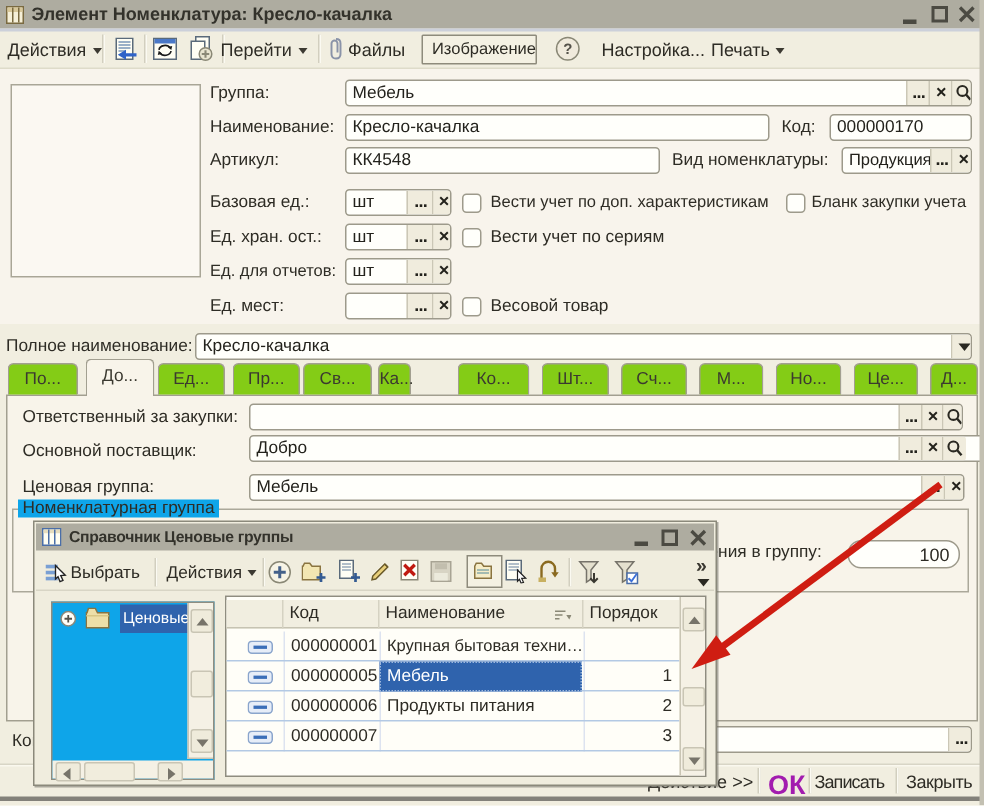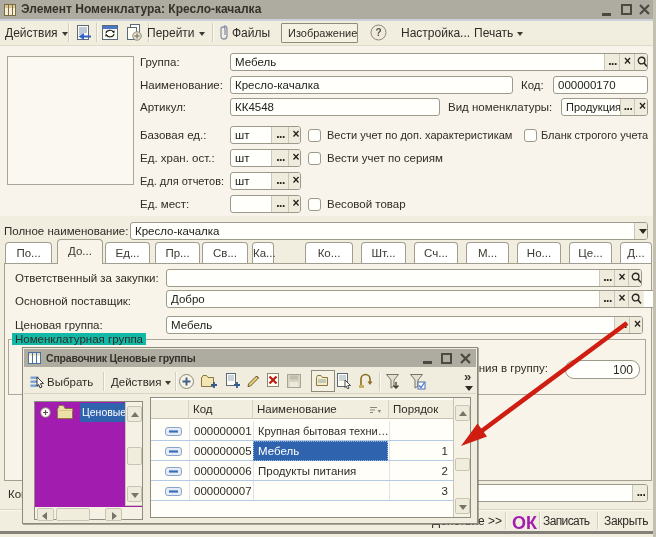--- a/index.html
+++ b/index.html
@@ -4,21 +4,21 @@
 #win{position:relative;width:656px;height:537px;background:#f1eee0;overflow:hidden;
   font-family:"Liberation Sans",sans-serif;font-size:11.5px;color:#2e2c25;}
 .ab{position:absolute;}
 .lb{position:absolute;white-space:nowrap;color:#2e2c25;}
 .f{position:absolute;box-sizing:border-box;height:18px;background:#fffffb;border:1px solid #9d9a8b;border-radius:3px;overflow:hidden;}
 .f .tx{position:absolute;left:4px;top:2px;white-space:nowrap;color:#23221c;}
 .sg{position:absolute;top:0;bottom:0;background:#f0ecdd;border-left:1px solid #cbc7b6;text-align:center;color:#23221c;}
 .dots{font-weight:bold;font-size:12px;letter-spacing:-0.5px;line-height:15px;}
 .xx{font-weight:bold;font-size:12px;line-height:15px;}
 .cb{position:absolute;width:13px;height:13px;background:#fffffb;border:1px solid #9d9a8b;border-radius:3px;box-sizing:border-box;}
-.tab{position:absolute;box-sizing:border-box;border:1px solid #a29f90;border-bottom:none;border-radius:4px 4px 0 0;background:#ffffff;text-align:center;color:#3b3930;}
+.tab{position:absolute;box-sizing:border-box;border:1px solid #a29f90;border-bottom:none;border-radius:4px 4px 0 0;background:#84cc16;text-align:center;color:#3b3930;}
 .sep{position:absolute;width:1px;background:#d2cfbf;border-right:1px solid #fbfaf2;}
 .tbtn{position:absolute;white-space:nowrap;color:#2e2c25;font-size:12px;}
 .arw{display:inline-block;width:0;height:0;border-left:3px solid transparent;border-right:3px solid transparent;border-top:4px solid #3c3a32;vertical-align:middle;margin-left:4px;}
 .gl{color:#3a3831;}
 </style></head>
 <body>
 <div id="win">
 
 <div class="ab" style="left:0;top:0;width:656px;height:19px;background:#aeaca0;"></div>
 <div class="ab" style="left:0;top:19px;width:656px;height:2px;background:#ccd0da;"></div>
@@ -129,21 +129,21 @@
  <div class="sg" style="left:57px;width:14px;border-radius:0 2px 2px 0;"><span class="xx">×</span></div>
 </div>
 <div class="f" style="left:230px;top:195px;width:71px;">
  <div class="sg" style="left:40px;width:17px;"><span class="dots">...</span></div>
  <div class="sg" style="left:57px;width:14px;border-radius:0 2px 2px 0;"><span class="xx">×</span></div>
 </div>
 
 <div class="cb" style="left:308px;top:129px;"></div>
 <div class="lb" style="left:327px;top:129px;font-size:11px;">Вести учет по доп. характеристикам</div>
 <div class="cb" style="left:524px;top:129px;"></div>
-<div class="lb" style="left:541px;top:129px;font-size:11px;">Бланк строгого учета</div>
+<div class="lb" style="left:541px;top:129px;font-size:11px;">Бланк закупки учета</div>
 <div class="cb" style="left:308px;top:152px;"></div>
 <div class="lb" style="left:327px;top:152px;">Вести учет по сериям</div>
 <div class="cb" style="left:308px;top:198px;"></div>
 <div class="lb" style="left:327px;top:198px;">Весовой товар</div>
 
 <div class="lb" style="left:4px;top:225px;">Полное наименование:</div>
 <div class="f" style="left:130px;top:222px;width:518px;">
  <span class="tx">Кресло-качалка</span>
  <div class="sg" style="left:503px;width:15px;border-radius:0 2px 2px 0;">
         <div style="margin:6px auto 0;width:0;height:0;border-left:4px solid transparent;border-right:4px solid transparent;border-top:5px solid #2a2922;"></div>
@@ -185,21 +185,21 @@
           <line x1="7" y1="7" x2="10" y2="10.5" stroke="#2a2922" stroke-width="1.6"></line>
         </svg></div>
 </div>
 <div class="f" style="left:166px;top:316px;width:477px;">
  <span class="tx">Мебель</span>
  <div class="sg" style="left:447px;width:15px;"><span class="dots">...</span></div>
  <div class="sg" style="left:462px;width:15px;border-radius:0 2px 2px 0;"><span class="xx">×</span></div>
 </div>
 
 <div class="ab" style="left:8px;top:339px;width:638px;height:56px;border:1px solid #aba89a;box-sizing:border-box;"></div>
-<div class="lb" style="left:12px;top:333px;background:#14b8a6;padding:0 3px;">Номенклатурная группа</div>
+<div class="lb" style="left:12px;top:333px;background:#0ea5e9;padding:0 3px;">Номенклатурная группа</div>
 <div class="lb" style="left:440px;top:362px;">включения в группу:</div>
 <div class="ab" style="left:565px;top:360px;width:75px;height:19px;background:#fffffb;border:1px solid #9d9a8b;border-radius:9px;box-sizing:border-box;">
       <div style="position:absolute;right:6px;top:2px;font-size:12px;">100</div>
     </div>
 
 <div class="lb" style="left:8px;top:488px;">Комментарий:</div>
 <div class="f" style="left:100px;top:484px;width:548px;">
  <div class="sg" style="left:531px;width:16px;border-radius:0 2px 2px 0;"><span class="dots">...</span></div>
 </div>
 
@@ -296,21 +296,21 @@
  </svg>
  <svg class="ab" style="left:386px;top:25px;" width="17" height="17" viewBox="0 0 17 17">
   <path d="M1.5 1.5 L13.5 1.5 L9 7 L9 13 L6 15 L6 7 Z" fill="#e4e0ce" stroke="#76736a"></path>
   <rect x="9" y="9" width="7" height="7" fill="#fff" stroke="#4a6ea8"></rect>
   <path d="M10 12.5 L12 14.5 L15.5 9.5" fill="none" stroke="#3a6fd8" stroke-width="1.2"></path>
  </svg>
  <div class="gl" style="position:absolute;left:441px;top:21px;font-weight:bold;font-size:13px;">»</div>
  <div class="ab" style="left:442px;top:38px;width:0;height:0;border-left:4px solid transparent;border-right:4px solid transparent;border-top:5px solid #2a2922;"></div>
  <div class="ab" style="left:1px;top:45px;width:452px;height:1px;background:#d8d5c5;"></div>
 
- <div class="ab" style="left:11px;top:53px;width:109px;height:119px;background:#a21caf;border:1px solid #8f8d80;box-sizing:border-box;">
+ <div class="ab" style="left:11px;top:53px;width:109px;height:119px;background:#0ea5e9;border:1px solid #8f8d80;box-sizing:border-box;">
   <svg class="ab" style="left:5px;top:5px;" width="11" height="11" viewBox="0 0 11 11">
    <circle cx="5.5" cy="5.5" r="4.8" fill="#fffef8" stroke="#8a887a"></circle>
    <path d="M5.5 3 L5.5 8 M3 5.5 L8 5.5" stroke="#55524a" stroke-width="1.2"></path>
   </svg>
   <svg class="ab" style="left:22px;top:3px;" width="19" height="15" viewBox="0 0 19 15">
    <path d="M0.5 3.5 L0.5 13.5 L15.5 13.5 L15.5 3.5 L8 3.5 L6.5 0.5 L2 0.5 L1 3.5 Z" fill="#eddfa8" stroke="#8a7440"></path>
    <path d="M0.5 5.5 L15.5 5.5" stroke="#d8c684"></path>
   </svg>
   <div class="ab" style="left:45px;top:1px;width:45px;height:19px;background:#2f63ad;color:#fff;line-height:19px;padding-left:2px;font-size:10.5px;">Ценовые</div>
 

